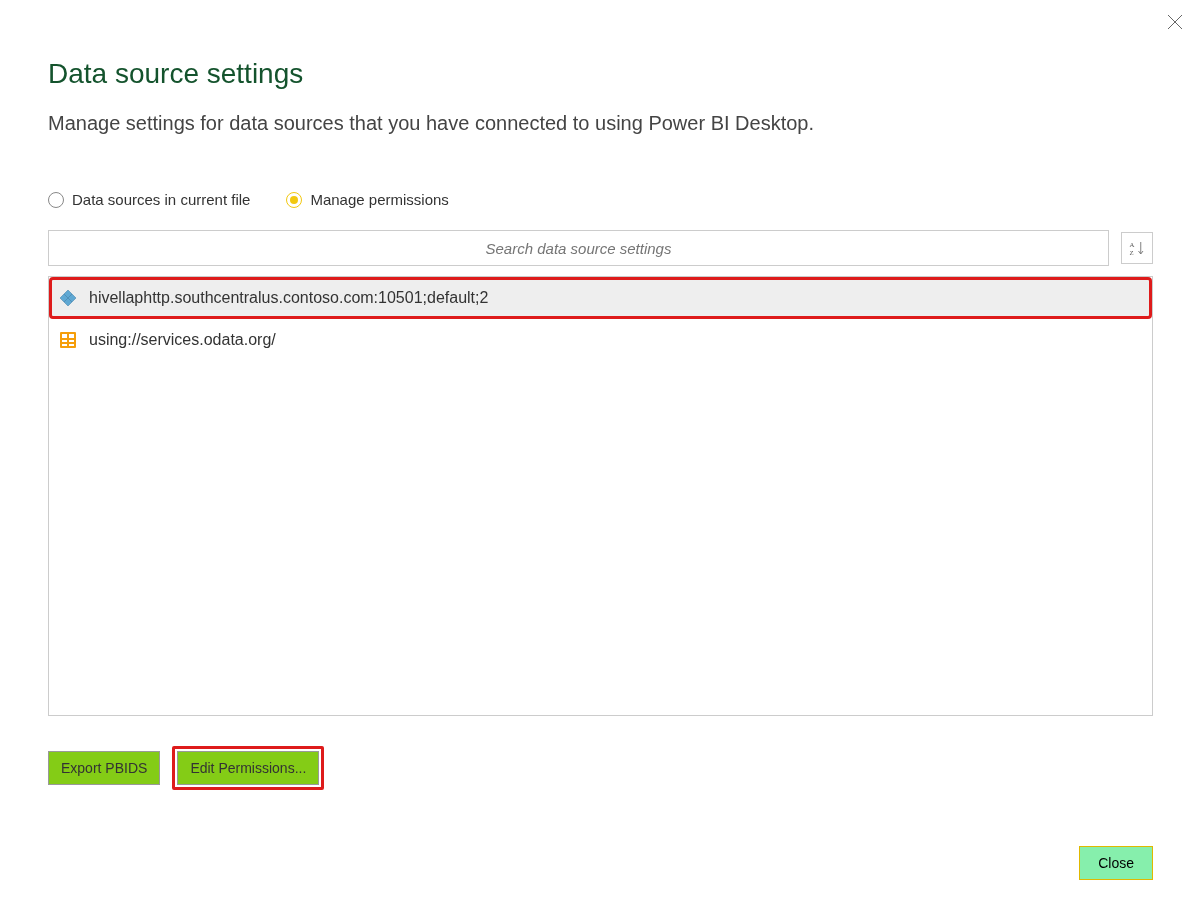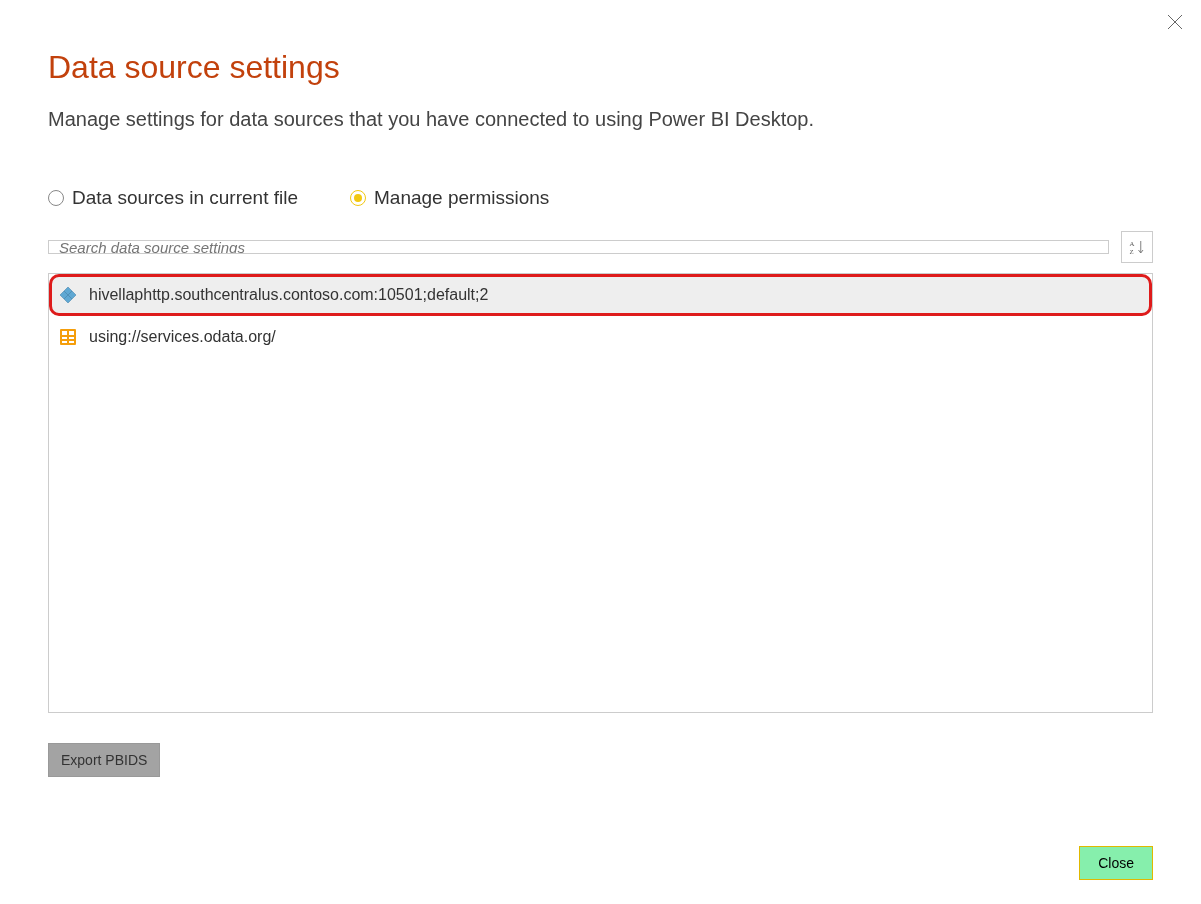--- a/index.html
+++ b/index.html
@@ -25,36 +25,36 @@
     height: 16px;
     cursor: pointer;
   }
   .close-x svg {
     width: 16px;
     height: 16px;
     stroke: #666;
     stroke-width: 1;
   }
   h1 {
-    font-size: 32px;
+    font-size: 28px;
     font-weight: 400;
-    color: #c2410c;
-    margin-top: 29px;
+    color: #14532d;
+    margin-top: 38px;
     margin-bottom: 22px;
   }
   .subtitle {
     font-size: 20px;
     color: #444;
     margin-bottom: 56px;
   }
   .radio-row {
     display: flex;
-    gap: 52px;
+    gap: 36px;
     margin-bottom: 22px;
-    font-size: 19px;
+    font-size: 15px;
     align-items: center;
   }
   .radio-option {
     display: flex;
     align-items: center;
     gap: 8px;
     cursor: pointer;
   }
   .radio-circle {
     width: 16px;
@@ -78,28 +78,29 @@
     border-radius: 50%;
   }
   .search-row {
     display: flex;
     gap: 12px;
     margin-bottom: 10px;
     align-items: center;
   }
   .search-input {
     flex: 1;
-    height: 14px;
+    height: 36px;
     border: 1px solid #ccc;
     padding: 0 10px;
     font-size: 15px;
     font-style: italic;
     color: #888;
     font-family: inherit;
     outline: none;
+    text-align: center;
   }
   .sort-btn {
     width: 32px;
     height: 32px;
     border: 1px solid #ccc;
     background: #fff;
     cursor: pointer;
     display: flex;
     align-items: center;
     justify-content: center;
@@ -120,21 +121,21 @@
     padding: 0 10px;
     font-size: 16px;
     color: #333;
     cursor: pointer;
   }
   .list-item.selected {
     background: #eeeeee;
   }
   .highlight-red {
     border: 3px solid #de1b1b;
-    border-radius: 10px;
+    border-radius: 4px;
   }
   .list-item.highlight-red {
     padding: 0 7px; 
     height: 42px;
   }
   .icon-box {
     width: 18px;
     height: 18px;
     flex: 0 0 18px;
     display: flex;
@@ -147,21 +148,21 @@
   }
   .button-row {
     display: flex;
     gap: 12px;
     margin-top: 30px;
     align-items: center;
   }
   .btn {
     height: 34px;
     border: 1px solid #999;
-    background: #a3a3a3;
+    background: #84cc16;
     padding: 0 12px;
     font-size: 14px;
     font-family: inherit;
     color: #333;
     cursor: pointer;
     display: inline-flex;
     align-items: center;
     justify-content: center;
   }
   .btn-wrap-red {
@@ -259,17 +260,20 @@
         <rect x="3" y="13" width="5" height="2" fill="#fff"></rect>
         <rect x="10" y="13" width="5" height="2" fill="#fff"></rect>
       </svg>
     </span>
     <span>using://services.odata.org/</span>
   </div>
 </div>
 
 <div class="button-row">
   <button class="btn">Export PBIDS</button>
+  <span class="btn-wrap-red">
+    <button class="btn">Edit Permissions...</button>
+  </span>
 </div>
 
 <div class="footer">
   <button class="btn btn-primary">Close</button>
 </div>
 
 </body></html>

